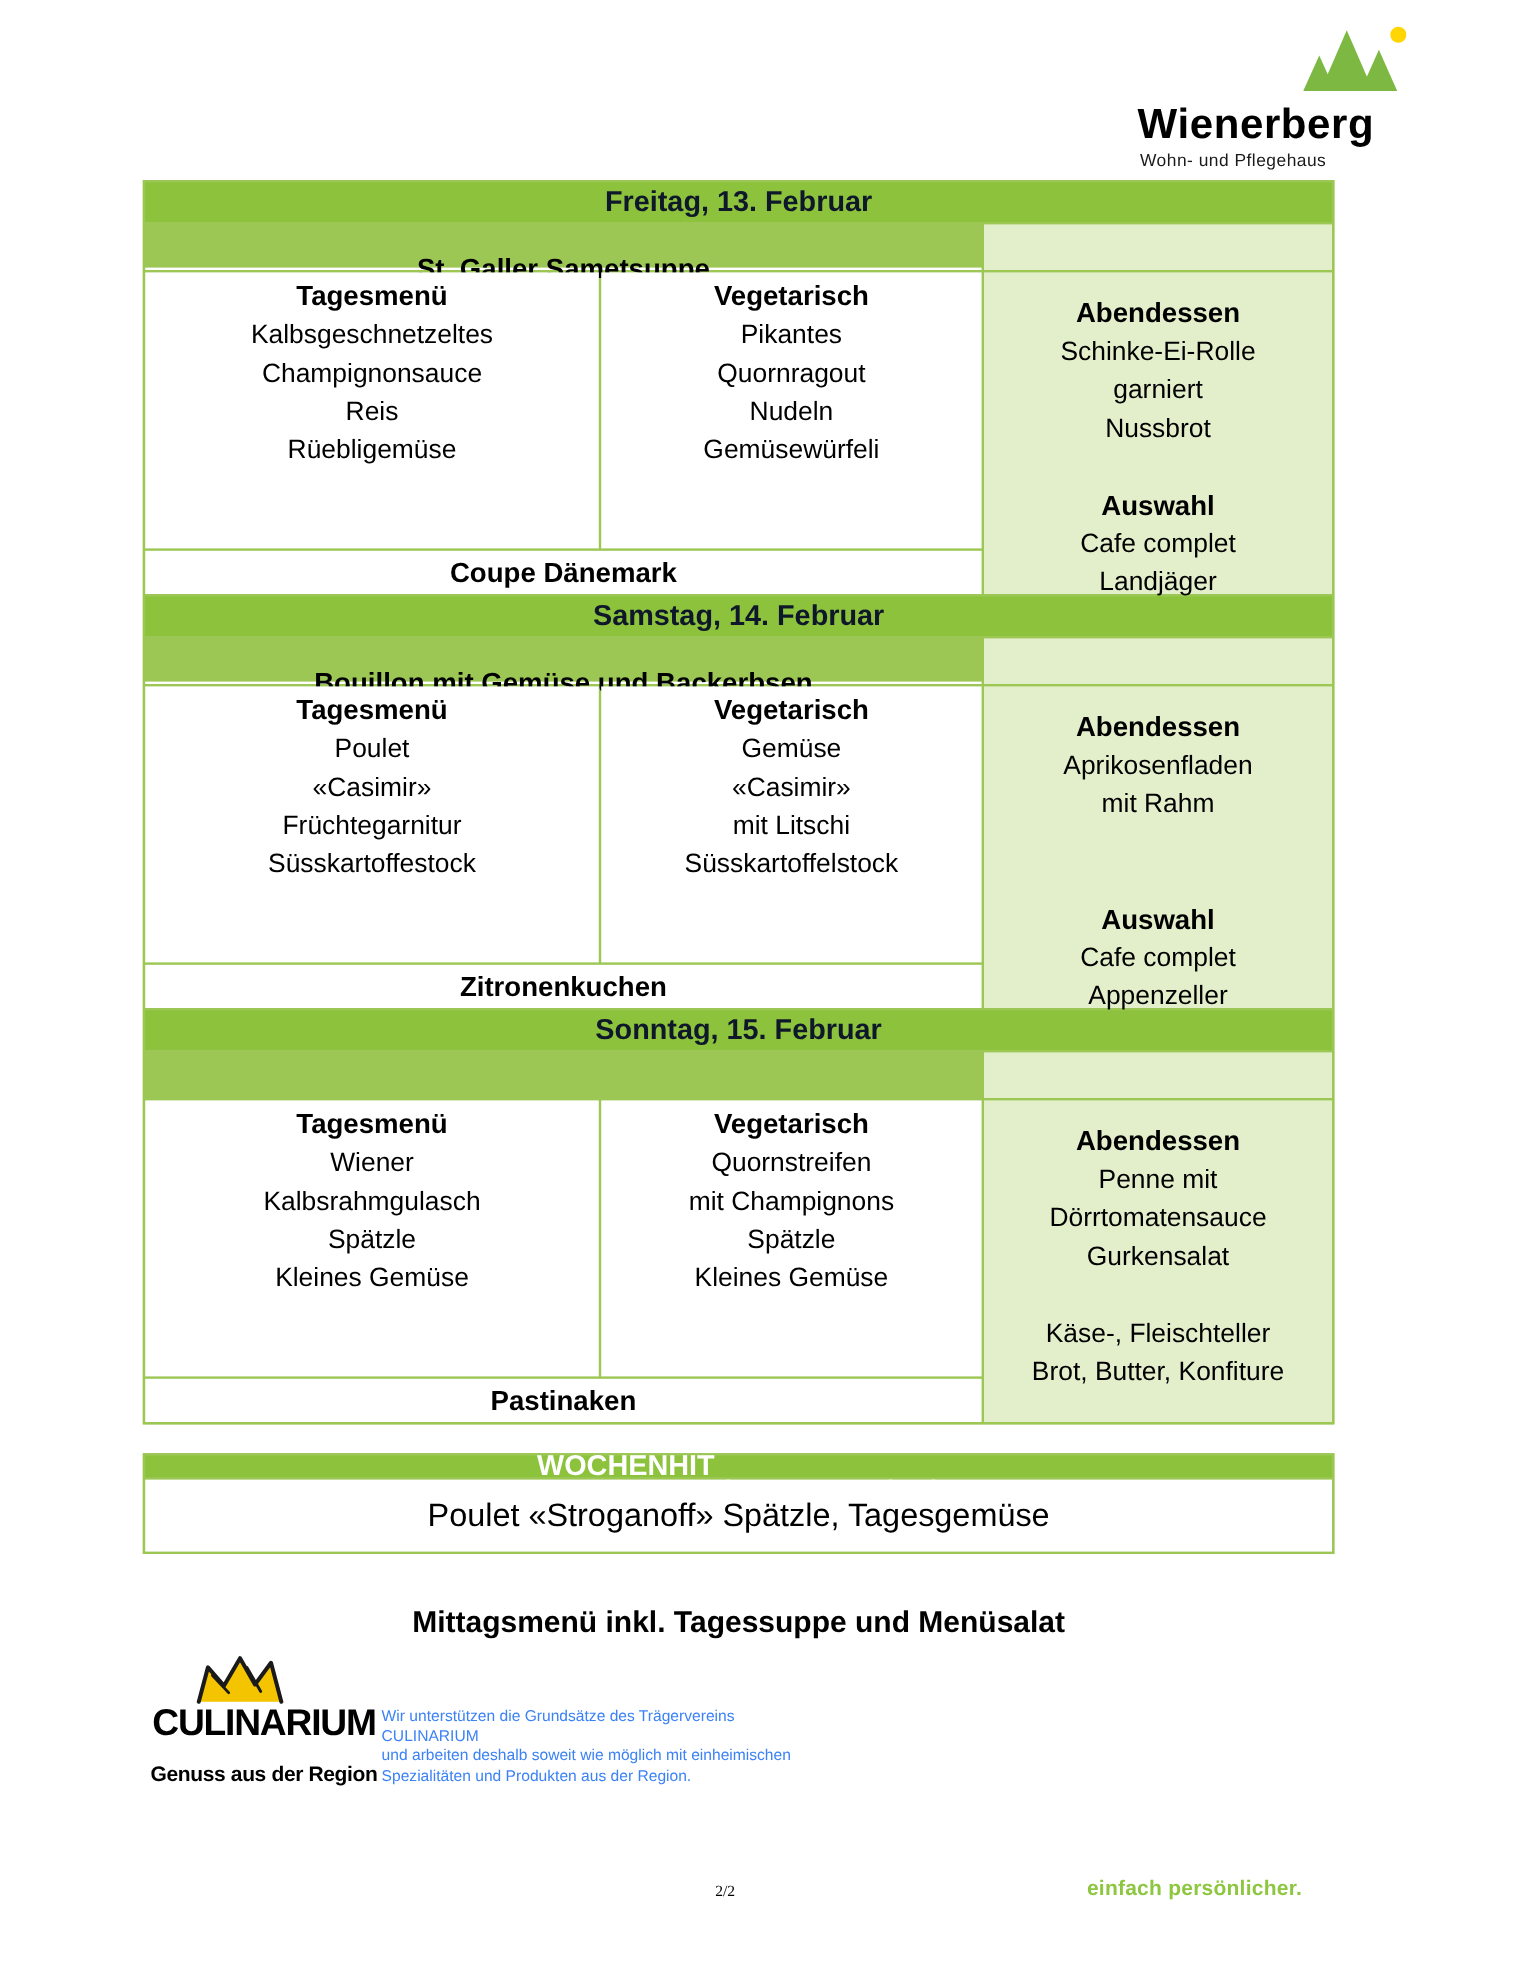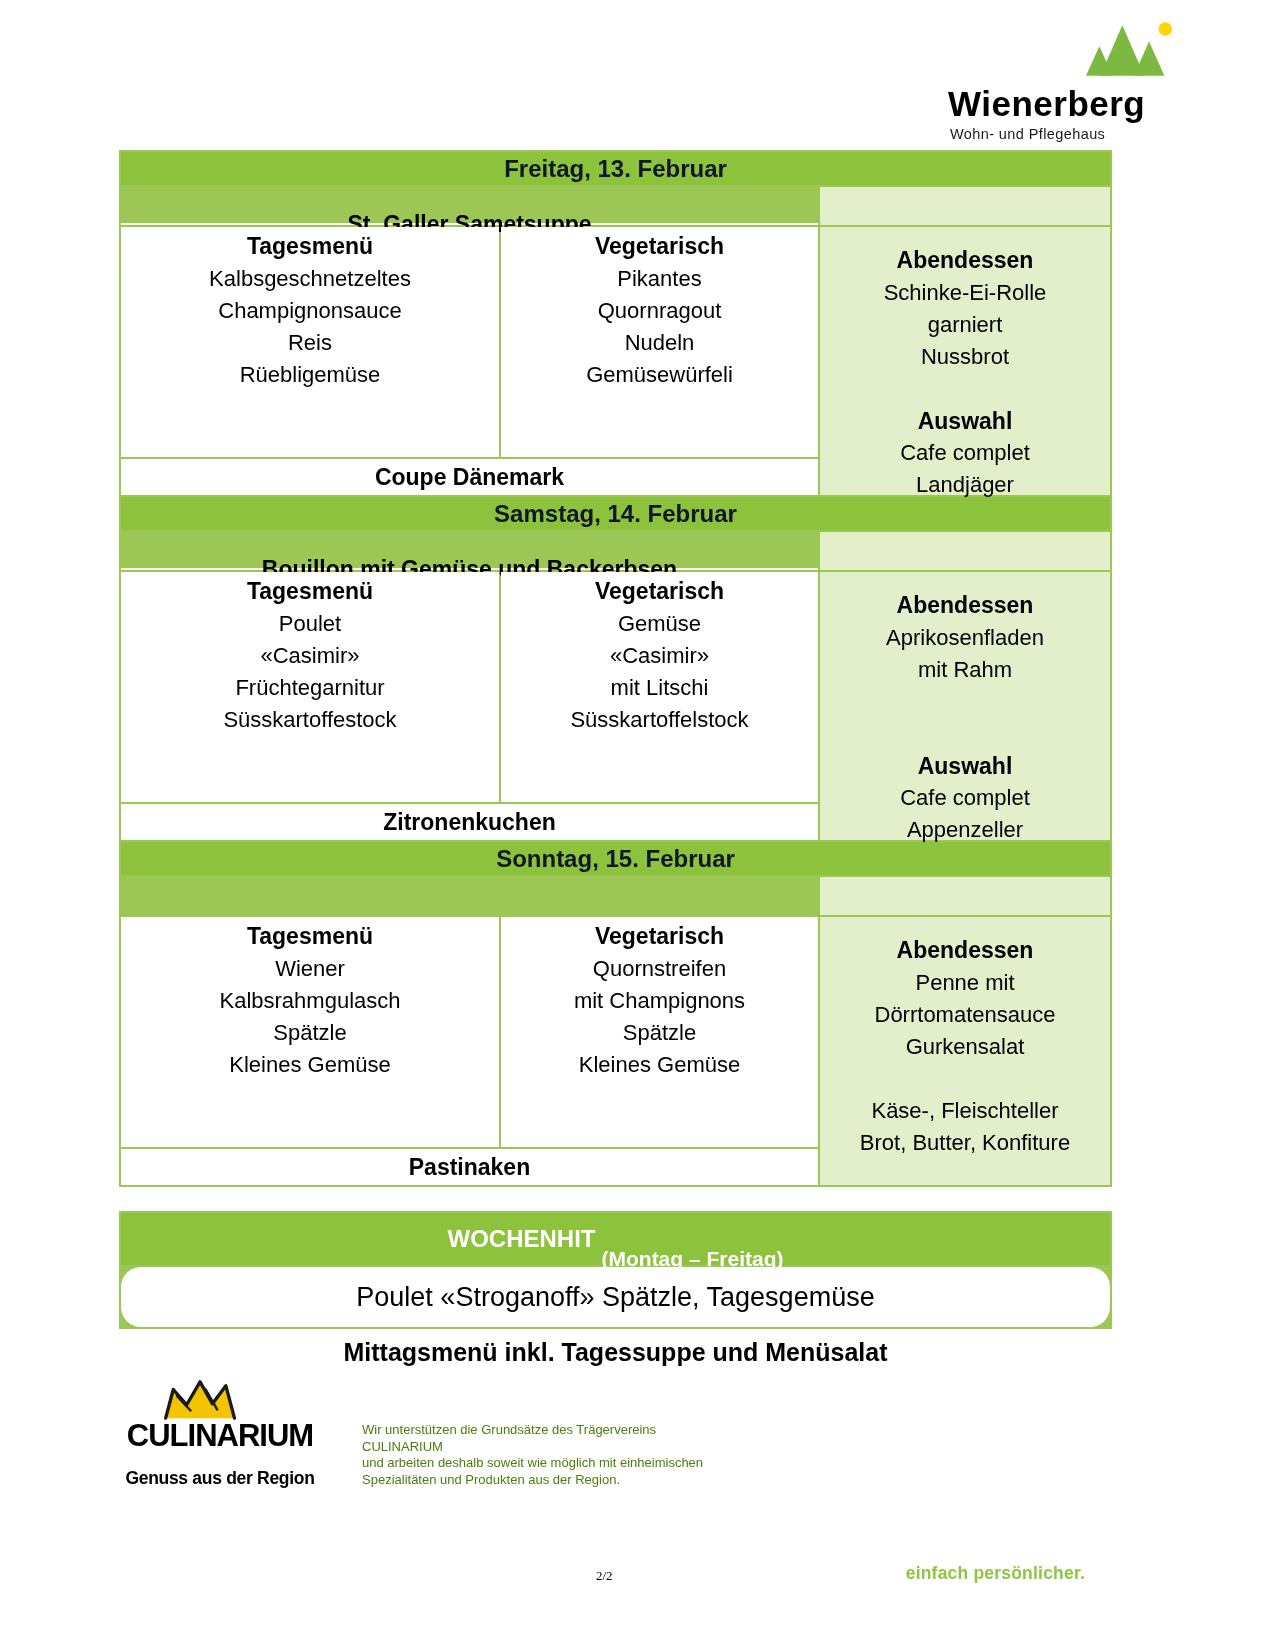--- a/index.html
+++ b/index.html
@@ -31,30 +31,30 @@
   .dessert-cell{grid-column:1/3;grid-row:4;display:flex;align-items:center;justify-content:center;font-weight:bold;font-size:23px;}
   .col-head{font-weight:bold;font-size:23px;line-height:33px;}
   .line{font-size:22px;line-height:32px;min-height:32px;}
   .line.b{font-weight:bold;font-size:23px;}
   
   .wochenhit{
     position:absolute;left:119px;top:1211px;width:993px;box-sizing:border-box;
     border:2px solid var(--line);background:var(--line);
     display:flex;flex-direction:column;gap:2px;
   }
-  .wh-band{background:var(--green);color:#fff;height:52px;display:flex;align-items:center;justify-content:center;gap:6px;}
+  .wh-band{background:var(--green);color:#fff;height:18px;display:flex;align-items:center;justify-content:center;gap:6px;}
   .wh-title{font-weight:bold;font-size:24px;}
   .wh-sub{font-weight:bold;font-size:21px;margin-top:40px;}
-  .wh-content{background:#fff;height:60px;display:flex;align-items:center;justify-content:center;font-size:27px;border-radius:20px;}
+  .wh-content{background:#fff;height:60px;display:flex;align-items:center;justify-content:center;font-size:27px;}
   
   .note{position:absolute;left:119px;top:1338px;width:993px;text-align:center;font-weight:bold;font-size:25px;}
   .crown{position:absolute;left:158px;top:1376px;width:86px;height:48px;}
   .culi-name{position:absolute;left:125px;top:1418px;width:190px;text-align:center;font-weight:bold;font-size:31px;letter-spacing:-1px;white-space:nowrap;}
   .culi-tag{position:absolute;left:125px;top:1468px;width:190px;text-align:center;font-weight:bold;font-size:17.5px;letter-spacing:-0.3px;white-space:nowrap;}
-  .culi-desc{position:absolute;left:318px;top:1422px;width:352px;font-size:13px;line-height:16.5px;color:#4d7c0f;white-space:pre-line;margin-left:44px;}
+  .culi-desc{position:absolute;left:318px;top:1422px;width:352px;font-size:13px;line-height:16.5px;color:#3b82f6;white-space:pre-line;}
   .page-num{position:absolute;left:596px;top:1568px;font-family:"Liberation Serif",serif;font-size:13px;}
   .slogan{position:absolute;right:190px;top:1563px;font-size:17.5px;font-weight:bold;color:var(--accent);letter-spacing:.2px;}
 </style>
 </head>
 <body>
 
 <div class="logo">
   <svg class="logo-icon" viewBox="0 0 90 62">
     <polygon points="0,58 14,27 28,58" fill="#7DB843"></polygon>
     <polygon points="15,58 38,5 61,58" fill="#7DB843"></polygon>

